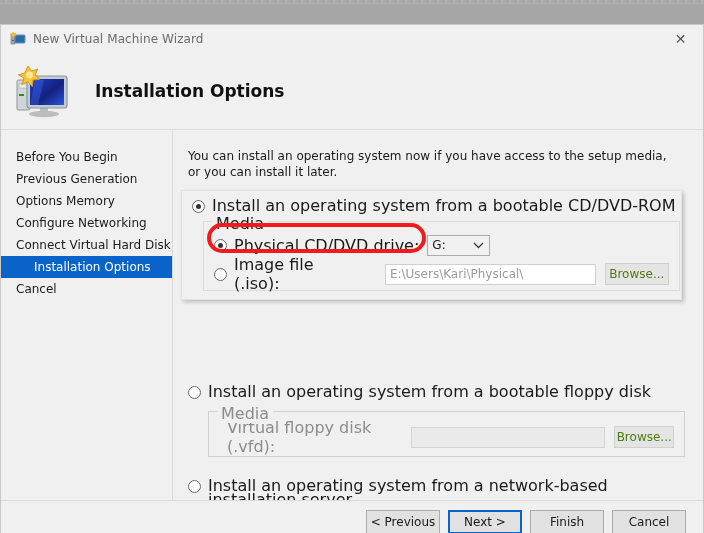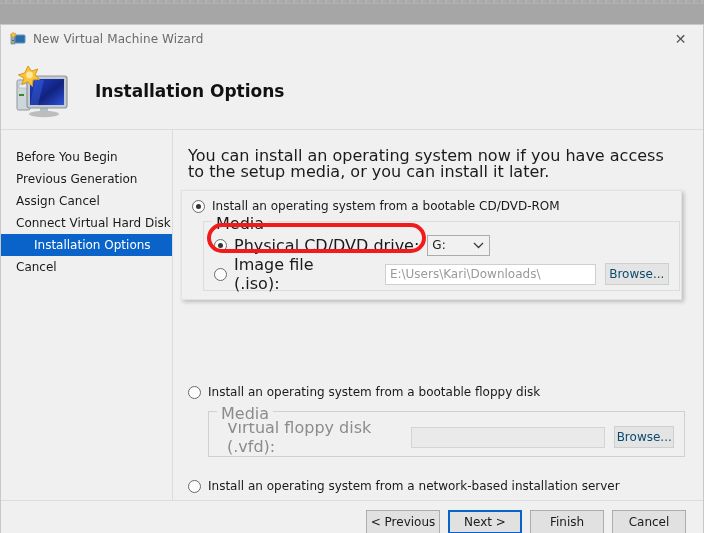--- a/index.html
+++ b/index.html
@@ -122,41 +122,41 @@
     color: #ffffff;
     padding-left: 33px;
   }
   .content {
     flex: 1;
     padding: 18px 14px 0 15px;
     box-sizing: border-box;
     position: relative;
   }
   .intro {
-    font-size: 16px; color: #1a1a1a; line-height: 16px;
+    font-size: 12px; color: #1a1a1a; line-height: 16px;
     max-width: 492px;
     margin-bottom: 10px;
   }
 
   .opt-row { display: flex; align-items: flex-start; }
   .radio {
     width: 13px; height: 13px;
     border-radius: 50%;
     border: 1px solid #6b6b6b;
     background: #fdfdfd;
     box-sizing: border-box;
     margin-top: 1px; margin-right: 7px;
     flex: none; position: relative;
   }
   .radio.checked::after {
     content: ""; position: absolute;
     left: 3px; top: 3px; width: 5px; height: 5px;
     border-radius: 50%; background: #333;
   }
-  .opt-label { font-size: 12px; color: #1a1a1a; line-height: 14px; }
+  .opt-label { font-size: 16px; color: #1a1a1a; line-height: 14px; }
 
   
   .card {
     position: absolute;
     left: 8px; top: 60px;
     width: 501px; height: 110px;
     background: #f0f0f0;
     border: 1px solid #e2e2e2;
     box-shadow: 2px 2px 4px rgba(0,0,0,.22);
     box-sizing: border-box;
@@ -208,21 +208,21 @@
     font-size: 12px; color: #9a9a9a;
     display: flex; align-items: center;
     padding-left: 4px;
   }
   .textbox.disabled { background: #eaeaea; border-color: #d4d4d4; }
   .browse {
     width: 71px; height: 22px;
     background: #e4e4e4;
     border: 1px solid #cfcfcf;
     box-sizing: border-box;
-    font-size: 12px; color: #0c4a6e;
+    font-size: 12px; color: #4d7c0f;
     display: flex; align-items: center; justify-content: center;
   }
 
   
   .red-box {
     position: absolute;
     left: 207px; top: 223px;
     width: 219px; height: 30px;
     border: 4px solid #f21b1b;
     border-radius: 15px;
@@ -305,21 +305,22 @@
         </svg>
       </span>
       <span class="banner-title">Installation Options</span>
     </div>
 
     <div class="body">
 
       <div class="sidebar">
         <div class="side-item">Before You Begin</div>
         <div class="side-item">Previous Generation</div>
-        <div class="side-item">Assign Cancel</div>
+        <div class="side-item">Options Memory</div>
+        <div class="side-item">Configure Networking</div>
         <div class="side-item">Connect Virtual Hard Disk</div>
         <div class="side-item selected">Installation Options</div>
         <div class="side-item">Cancel</div>
       </div>
 
       <div class="content">
 
         <div class="intro">You can install an operating system now if you have access to the setup media, or you can install it later.</div>
 
         <div class="opt-row" style="margin-top:2px;">
@@ -345,21 +346,21 @@
                   <svg width="11" height="7" viewBox="0 0 11 7">
                       <path d="M1 1 L5.5 5.5 L10 1" fill="none" stroke="#3b3b3b" stroke-width="1.3"></path>
                     </svg>
                 </span>
               </span>
             </div>
 
             <div class="field-row">
               <span class="radio"></span>
               <span class="field-label">Image file (.iso):</span>
-              <span class="textbox" style="width:232px;margin-left:25px;">E:\Users\Kari\Downloads\</span>
+              <span class="textbox" style="width:232px;margin-left:25px;">E:\Users\Kari\Physical\</span>
               <span class="browse" style="margin-left:9px;">Browse...</span>
             </div>
           </div>
         </div>
 
         <div class="opt-row" style="margin-top:181px;text-align:center;">
           <span class="radio"></span>
           <span class="opt-label">Install an operating system from a bootable floppy disk</span>
         </div>
 

